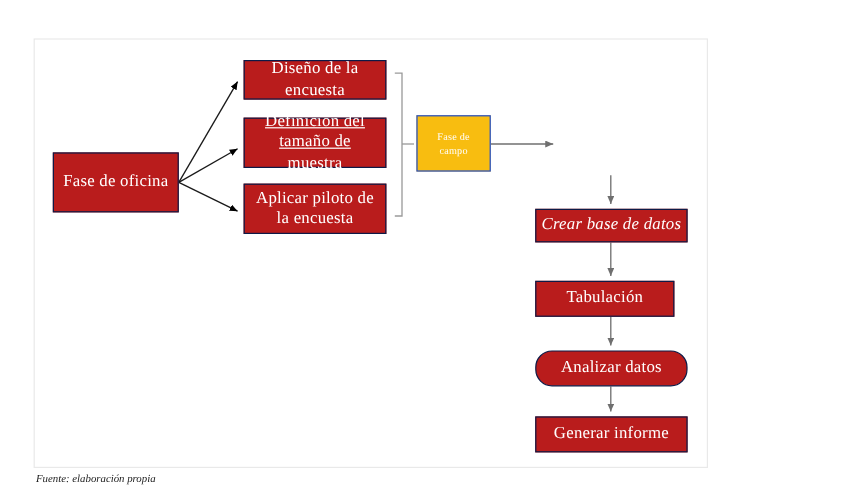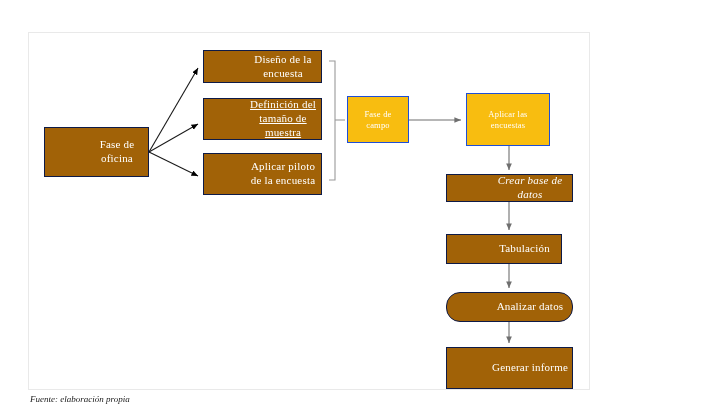--- a/index.html
+++ b/index.html
@@ -48,42 +48,41 @@
     display: flex;
     align-items: center;
     justify-content: center;
     text-align: center;
     color: #ffffff;
     line-height: 1.25;
     letter-spacing: .2px;
     padding: 2px 4px;
   }
   .node-navy {
-    background: #a16207;
+    background: #b91c1c;
     border: 1px solid #0d1a47;
-    font-size: 11px;
-    padding-left: 45px;
+    font-size: 14px;
   }
   .node-gold {
     background: #f8bd10;
     border: 1px solid #1d4ed8;
     font-size: 8.5px;
   }
 
   
   #node-oficina      { left: 44px;  top: 127px; width: 105px; height: 50px; }
   #node-diseno       { left: 203px; top: 50px;  width: 119px; height: 33px; }
   #node-definicion   { left: 203px; top: 98px;  width: 119px; height: 42px; text-decoration: underline; }
   #node-piloto       { left: 203px; top: 153px; width: 119px; height: 42px; }
   #node-campo        { left: 347px; top: 96px;  width: 62px;  height: 47px; }
   #node-aplicar      { left: 466px; top: 93px;  width: 84px;  height: 53px; }
   #node-creardb      { left: 446px; top: 174px; width: 127px; height: 28px; font-style: italic; }
   #node-tabulacion   { left: 446px; top: 234px; width: 116px; height: 30px; }
   #node-analizar     { left: 446px; top: 292px; width: 127px; height: 30px; border-radius: 14px; }
-  #node-informe      { left: 446px; top: 347px; width: 127px; height: 42px; }
+  #node-informe      { left: 446px; top: 347px; width: 127px; height: 30px; }
 
   .source-note {
     position: absolute;
     left: 30px;
     top: 394px;
     font-family: "Liberation Serif", serif;
     font-size: 9px;
     font-weight: normal;
     font-style: italic;
     color: #1a1a1a;
@@ -143,21 +142,20 @@
   <div class="node node-navy" id="node-oficina">Fase de oficina</div>
 
   <div class="node node-navy" id="node-diseno">Diseño de la encuesta</div>
 
   <div class="node node-navy" id="node-definicion">Definición del tamaño de muestra</div>
 
   <div class="node node-navy" id="node-piloto">Aplicar piloto de la encuesta</div>
 
   <div class="node node-gold" id="node-campo">Fase de campo</div>
 
-  <div class="node node-gold" id="node-aplicar">Aplicar las encuestas</div>
 
   <div class="node node-navy" id="node-creardb">Crear base de datos</div>
 
   <div class="node node-navy" id="node-tabulacion">Tabulación</div>
 
   <div class="node node-navy" id="node-analizar">Analizar datos</div>
 
   <div class="node node-navy" id="node-informe">Generar informe</div>
 
   <div class="source-note">Fuente: elaboración propia</div>

